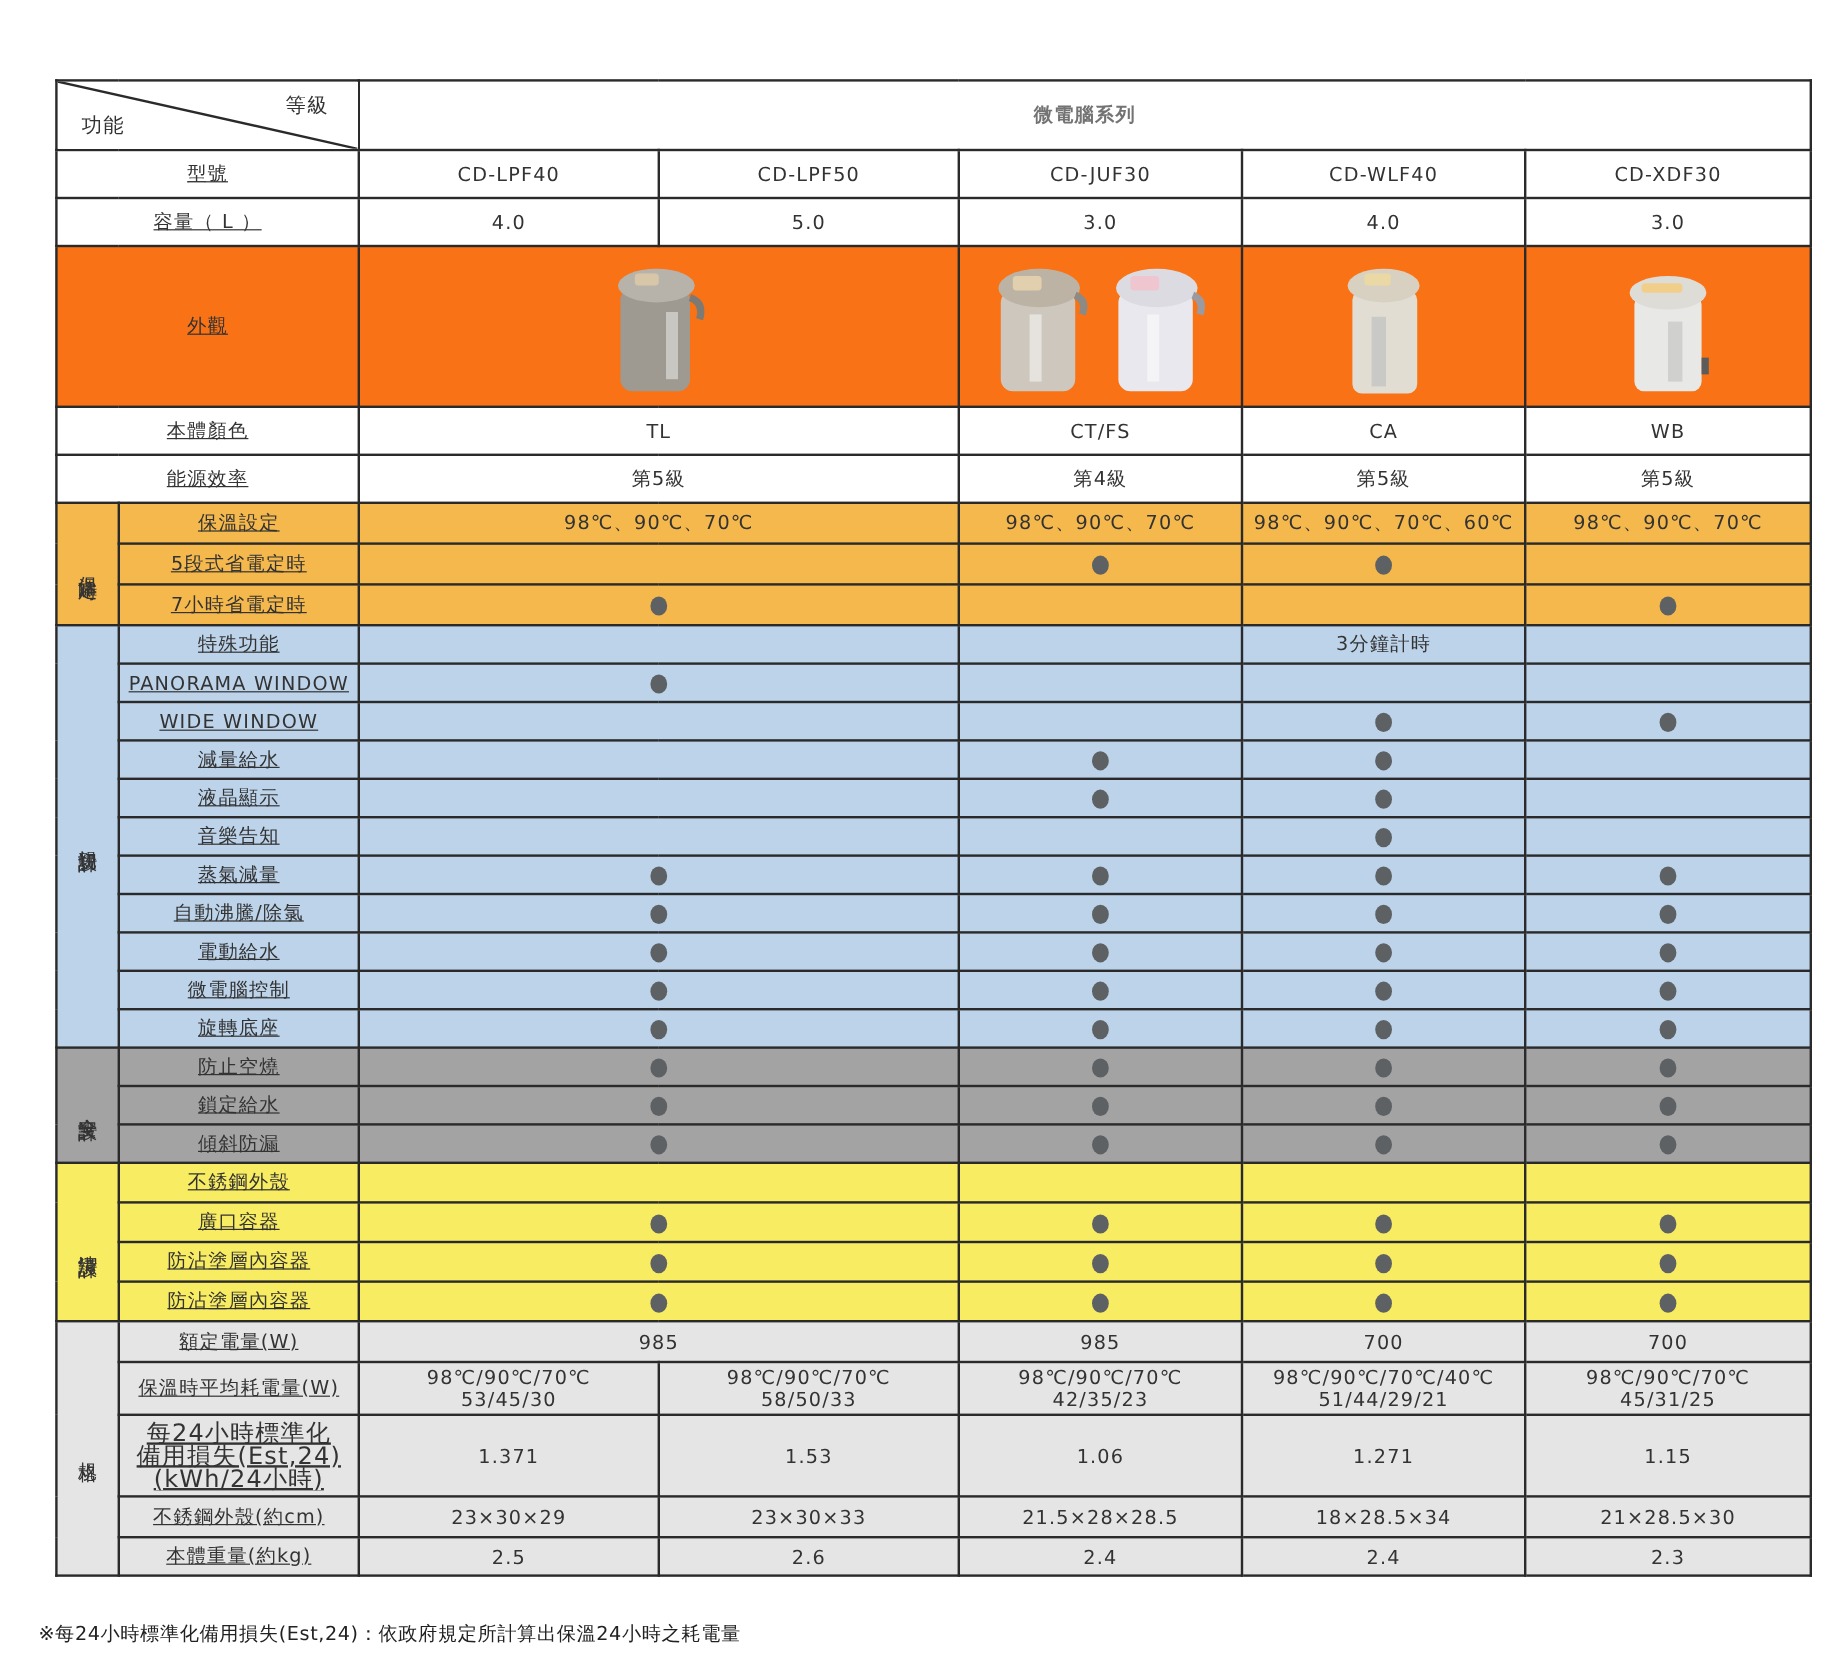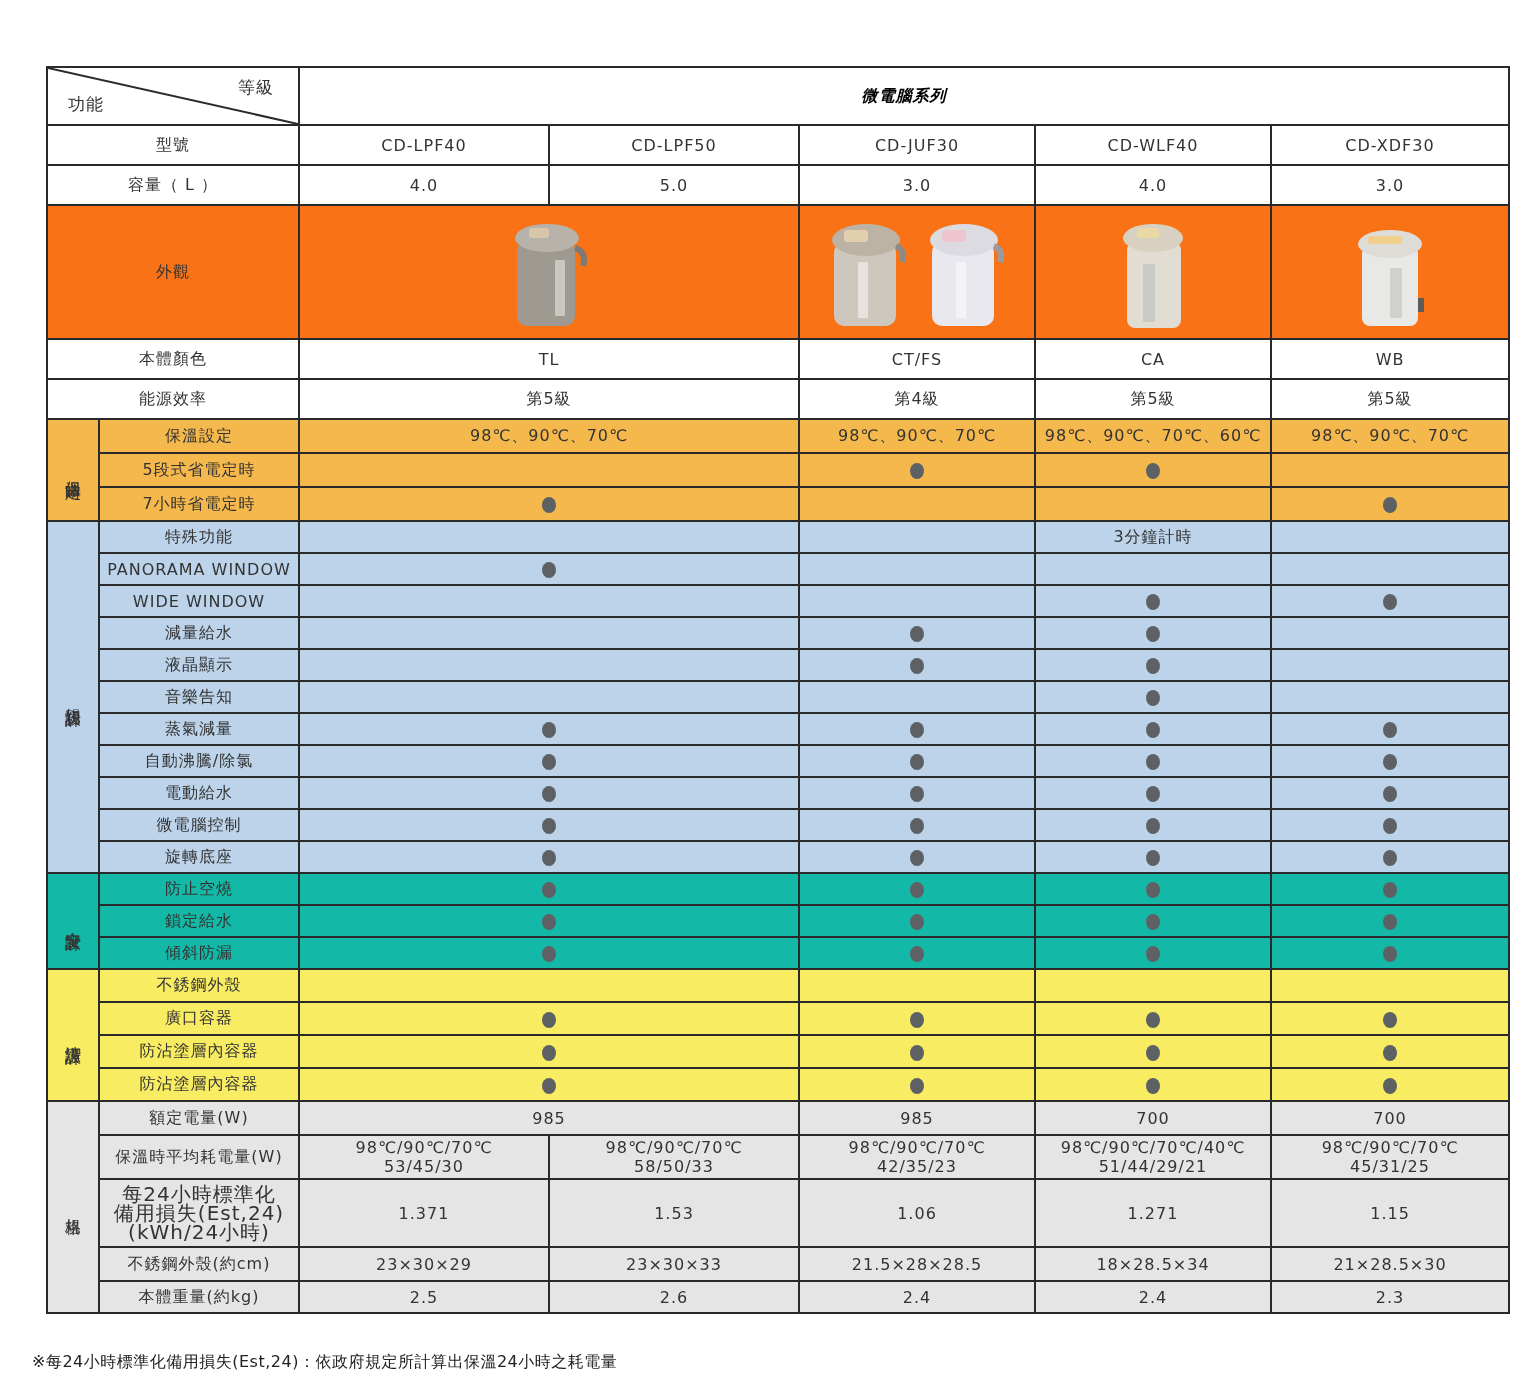--- a/index.html
+++ b/index.html
@@ -6,32 +6,32 @@
   body { width: 1532px; height: 1388px; position: relative; overflow: hidden;
          font-family: "DejaVu Sans", "Liberation Sans", sans-serif; color: #333; }
   .sheet { position: absolute; left: 46px; top: 66px; width: 1462px; }
   table.spec { border-collapse: collapse; width: 1462px; table-layout: fixed; }
   table.spec td { border: 2px solid #2a2a2a; text-align: center; vertical-align: middle;
                   font-size: 16px; padding: 0; letter-spacing: 1px; }
   .corner { position: relative; height: 56px; background: #fff; }
   .corner svg { position: absolute; left: 0; top: 0; width: 100%; height: 100%; }
   .corner .grade { position: absolute; right: 24px; top: 8px; font-size: 17px; }
   .corner .func { position: absolute; left: 20px; bottom: 8px; font-size: 17px; }
-  .series-title { font-size: 24px; font-weight: bold; color: #000000; letter-spacing: 3px; background:#fff;font-style:italic; }
+  .series-title { font-size: 24px; font-weight: bold; color: #737373; letter-spacing: 3px; background:#fff; }
   .white td { background: #ffffff; }
   .h40 td { height: 38px; }
   .img-row td { height: 132px; background: #f97316; }
   .orange td { background: #f5b84c; height: 32px; }
   .blue td { background: #bcd3ea; height: 30px; }
-  .pink td { background: #14b8a6; height: 30px; }
+  .pink td { background: #a3a3a3; height: 30px; }
   .yellow td { background: #f8ec62; height: 31px; }
   .gray td { background: #e5e5e5; }
   td.group { font-size: 18px; line-height: 22px; width: 52px; }
   td.group span { display: block; }
-  td.label { font-size: 17px; }
+  td.label { font-size: 17px; text-decoration: underline; }
   td.label-en { font-size: 15px; letter-spacing: 1.5px; }
   .dot { display: inline-block; width: 14px; height: 16px; border-radius: 50%; background: #5e6164; vertical-align: middle; }
   .spec-text { font-size: 16px; line-height: 19px; }
   .footnote { position: absolute; left: 32px; top: 1352px; font-size: 16px; color: #222; letter-spacing: 0.5px; }
   .pot { display: inline-block; vertical-align: bottom; margin: 0 6px; }
 </style>
 </head>
 <body>
 
 <div class="sheet">

